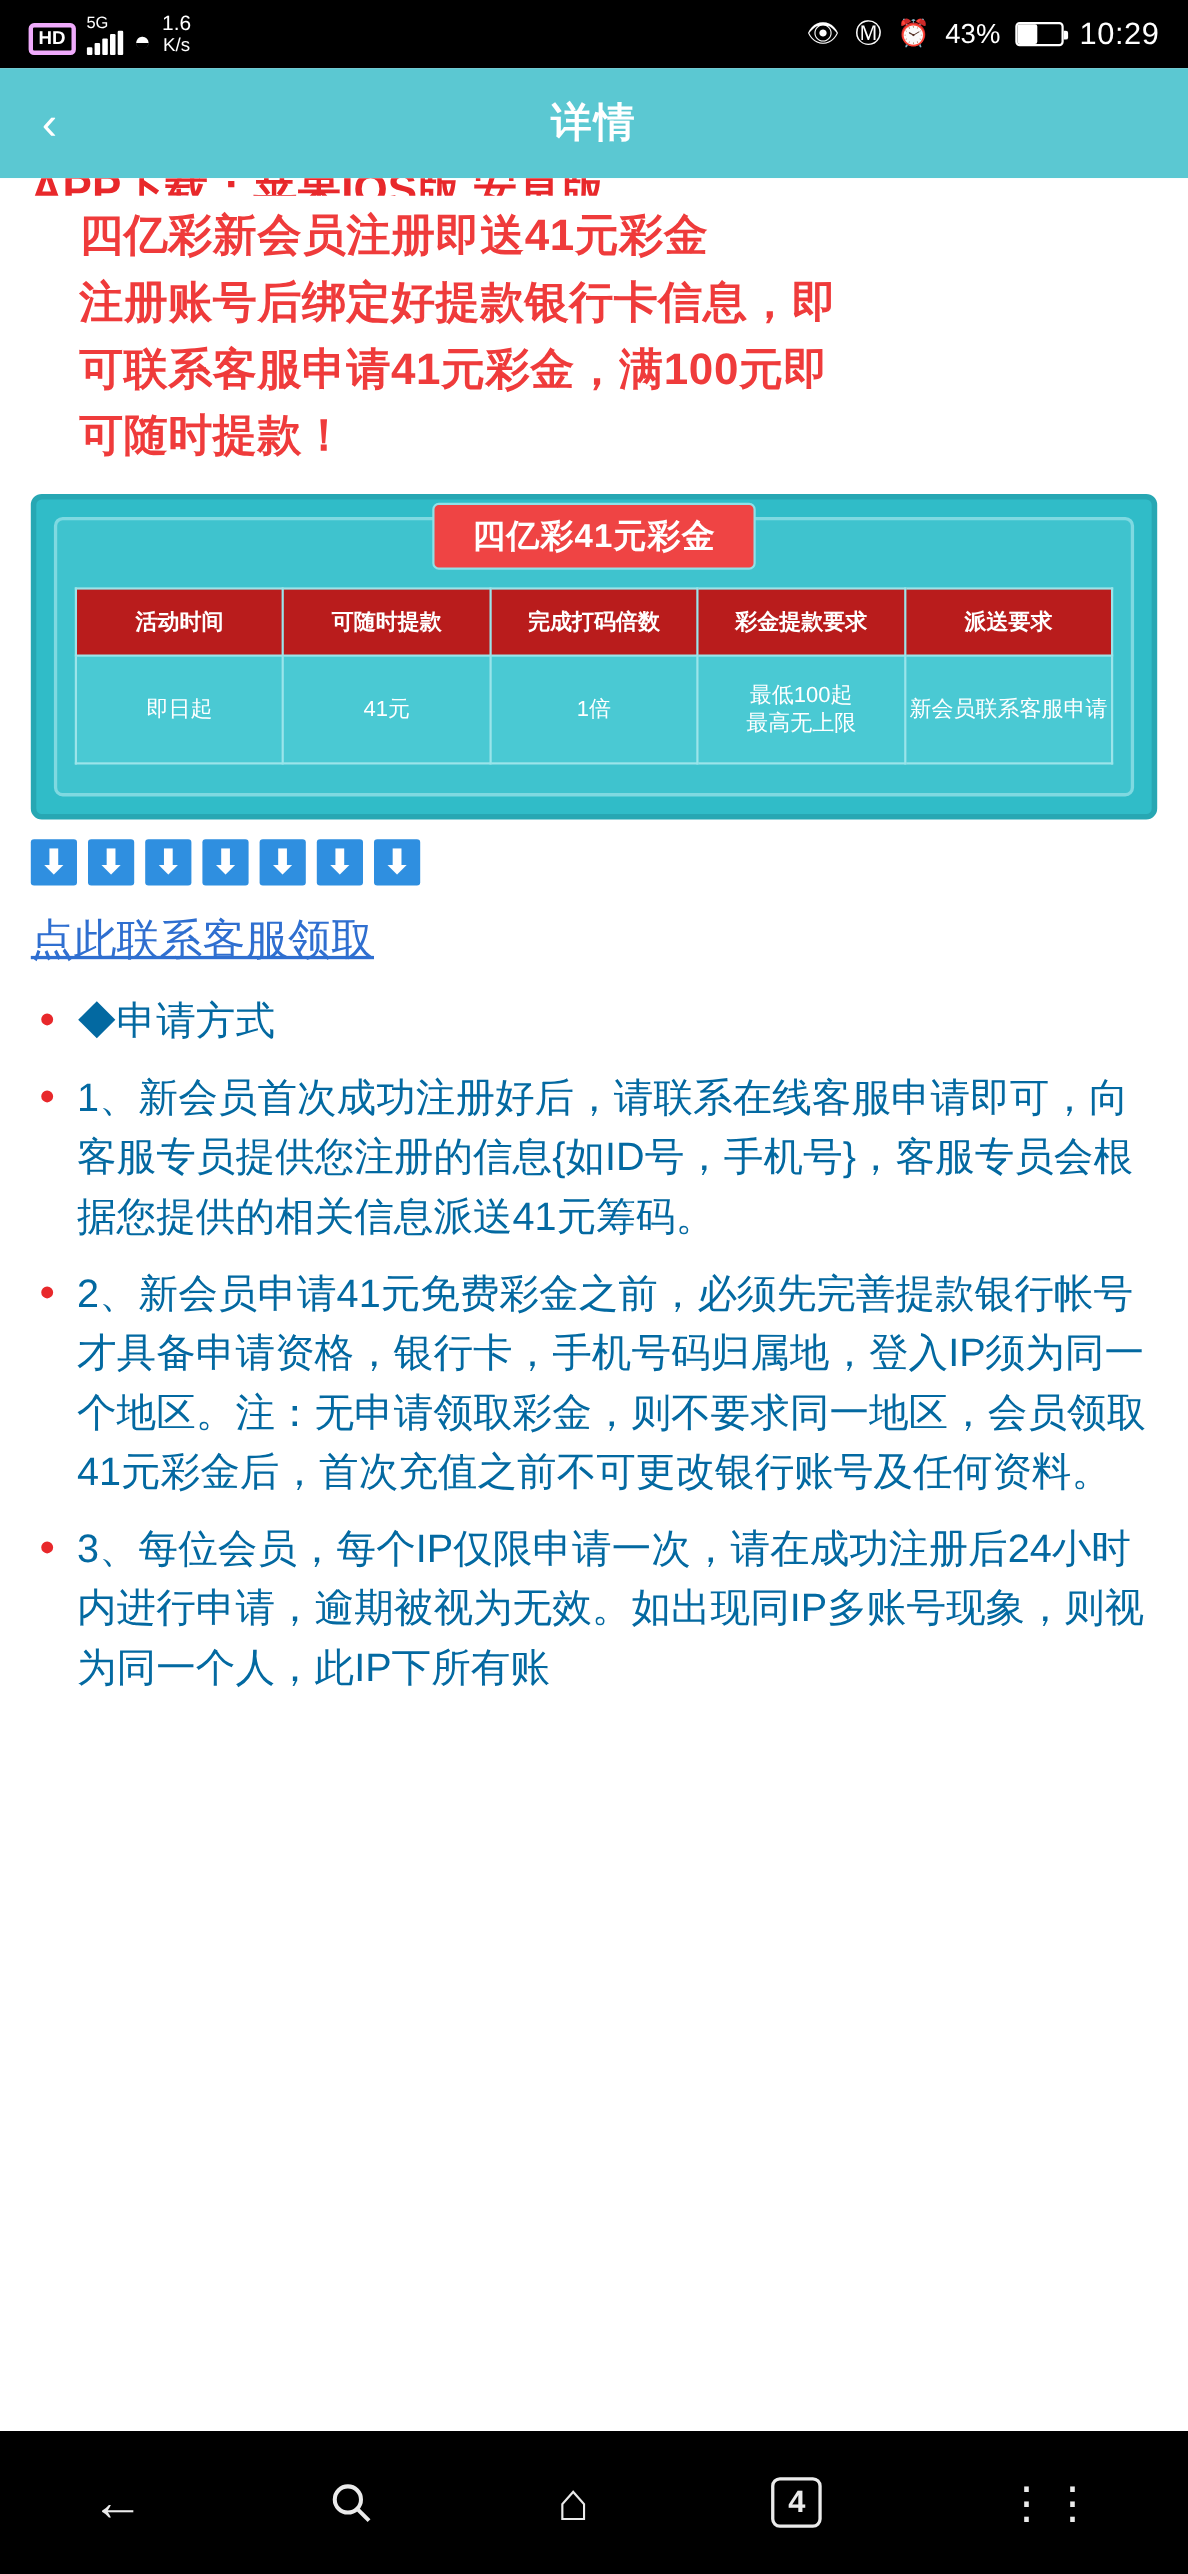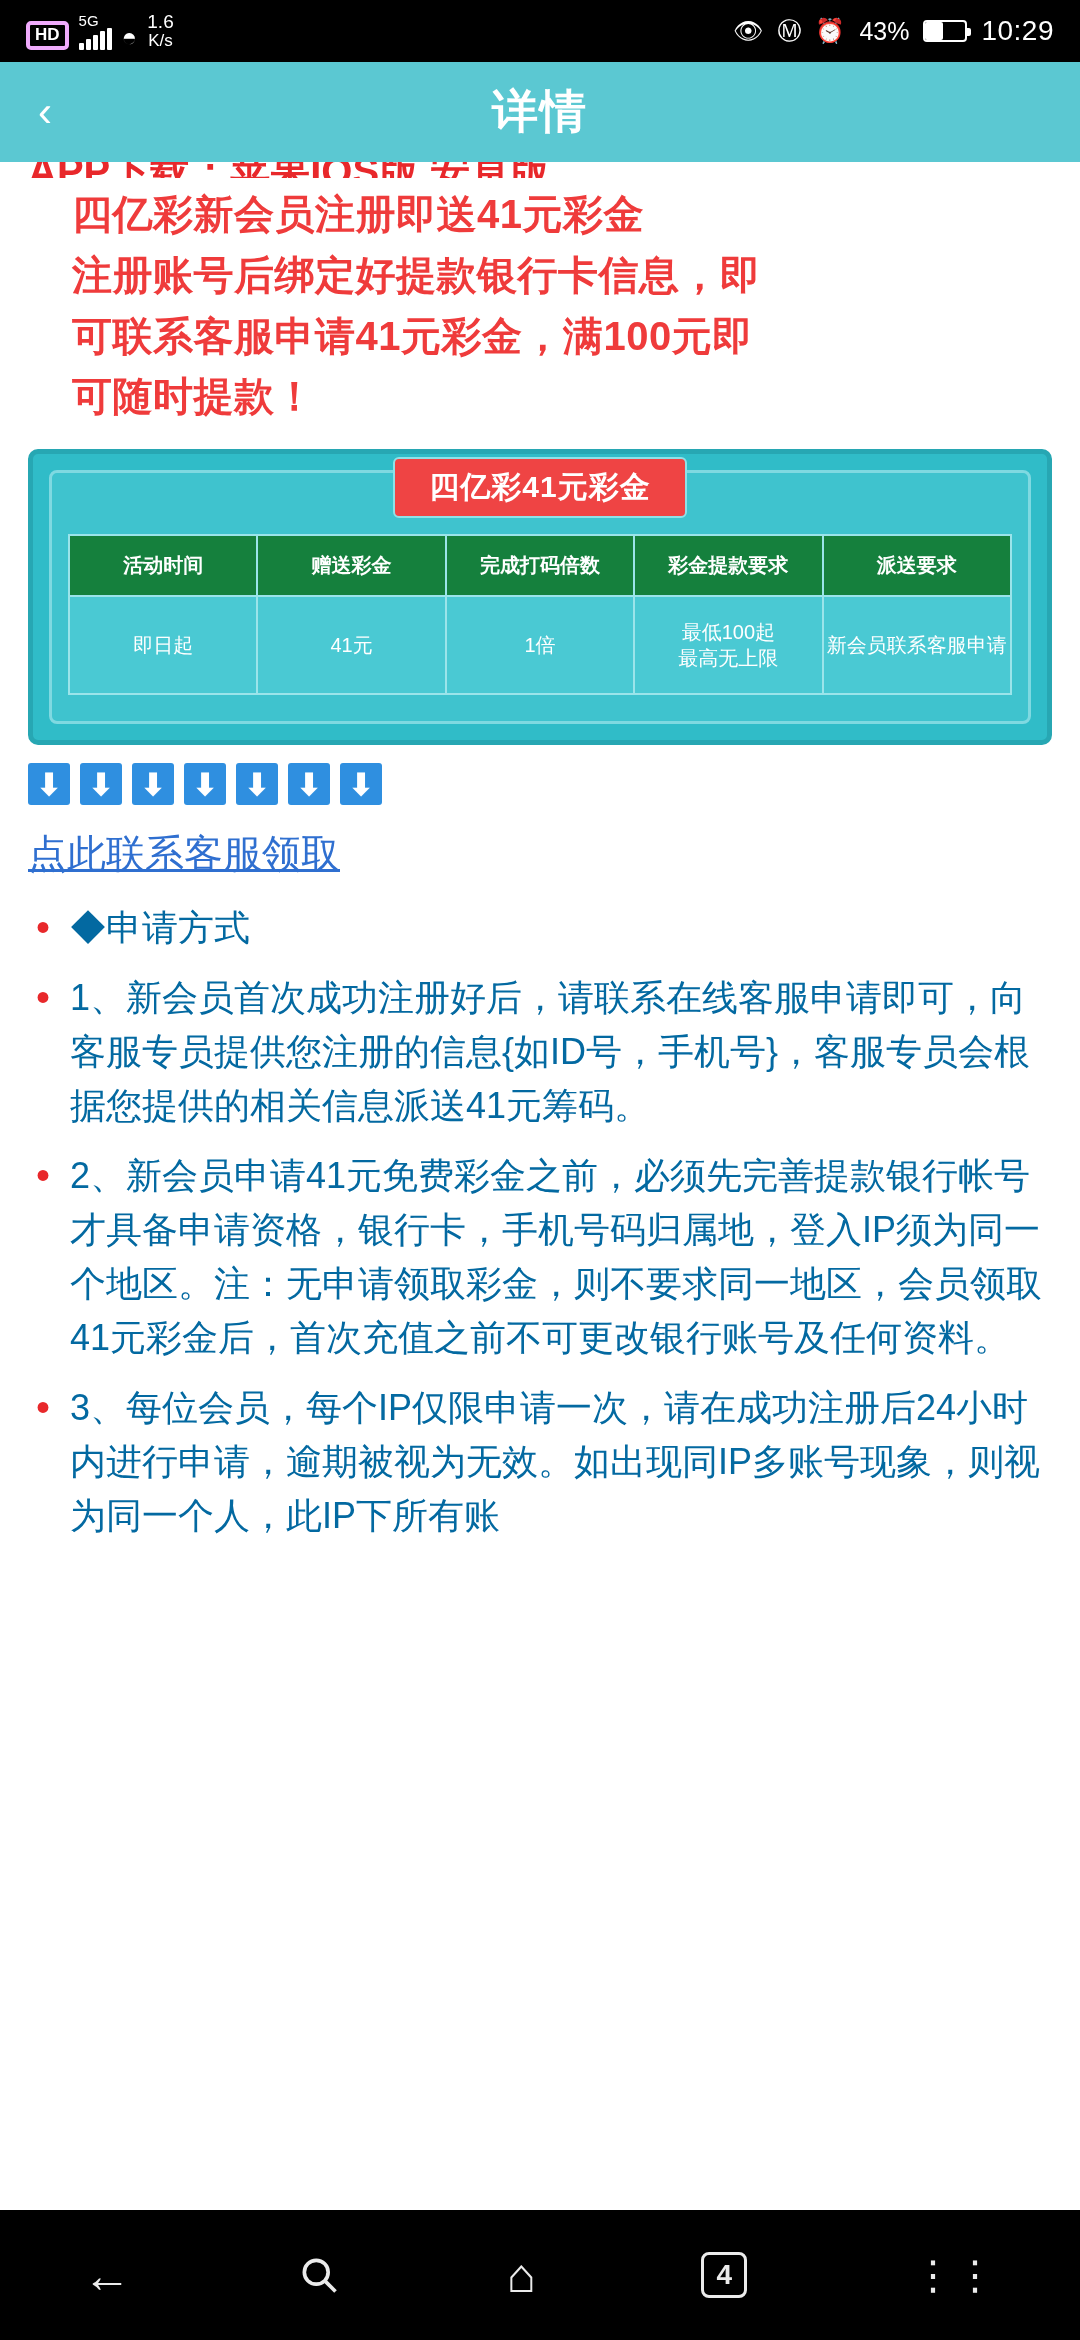--- a/index.html
+++ b/index.html
@@ -48,21 +48,21 @@
   .appbar {
     height:100px; background:#5bc8d2;
     display:flex; align-items:center; position:relative;
   }
   .back-btn {
     width:90px; display:flex; align-items:center; justify-content:center;
     color:#fff; font-size:42px; font-weight:300;
   }
   .appbar-title {
     position:absolute; left:0; right:0; text-align:center;
-    color:#fff; font-size:46px; font-weight:bold; letter-spacing:2px;
+    color:#fff; font-size:37px; font-weight:bold; letter-spacing:2px;
     pointer-events:none;
   }
 
   
   .content {
     position:absolute; top:162px; bottom:130px; left:0; right:0;
     overflow:hidden; background:#fff; padding:0 28px;
   }
   .clipped-head {
     color:#e8282b; font-size:40px; font-weight:bold;
@@ -89,21 +89,21 @@
   .promo-title-wrap { display:flex; justify-content:center; margin:-34px 0 16px 0; }
   .promo-title {
     background:#ef4444; color:#fff; font-weight:bold; font-size:30px;
     padding:8px 34px; border-radius:6px; letter-spacing:1px;
     border:2px solid #8fe1e8;
   }
   table.promo-table {
     width:100%; border-collapse:collapse; color:#fff; table-layout:fixed;
   }
   table.promo-table th {
-    background:#15803d; font-size:20px; font-weight:bold;
+    background:#b91c1c; font-size:20px; font-weight:bold;
     padding:16px 2px; border:2px solid #9be4ea;
   }
   table.promo-table td {
     background:#4ac9d3; font-size:20px; text-align:center;
     padding:22px 2px; border:2px solid #9be4ea; line-height:1.3;
   }
 
   
   .arrows { display:flex; gap:10px; margin:18px 0 10px 0; }
   .arrow {
@@ -194,21 +194,21 @@
 
   <div class="promo">
     <div class="promo-inner">
       <div class="promo-title-wrap">
         <div class="promo-title">四亿彩41元彩金</div>
       </div>
       <table class="promo-table">
         <thead>
           <tr>
             <th>活动时间</th>
-            <th>赠送彩金</th>
+            <th>可随时提款</th>
             <th>完成打码倍数</th>
             <th>彩金提款要求</th>
             <th>派送要求</th>
           </tr>
         </thead>
         <tbody>
           <tr>
             <td>即日起</td>
             <td>41元</td>
             <td>1倍</td>

